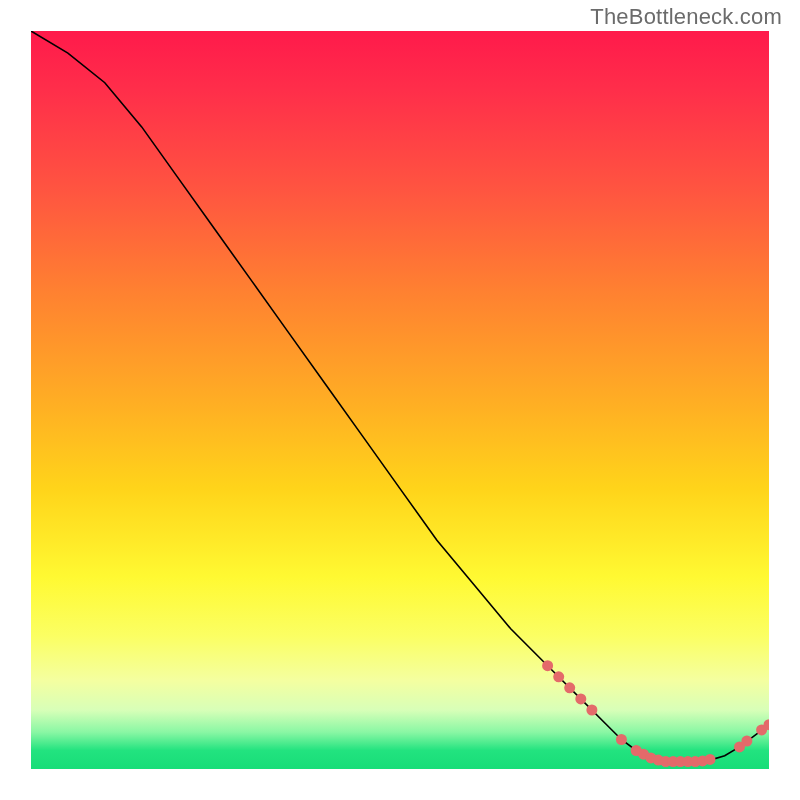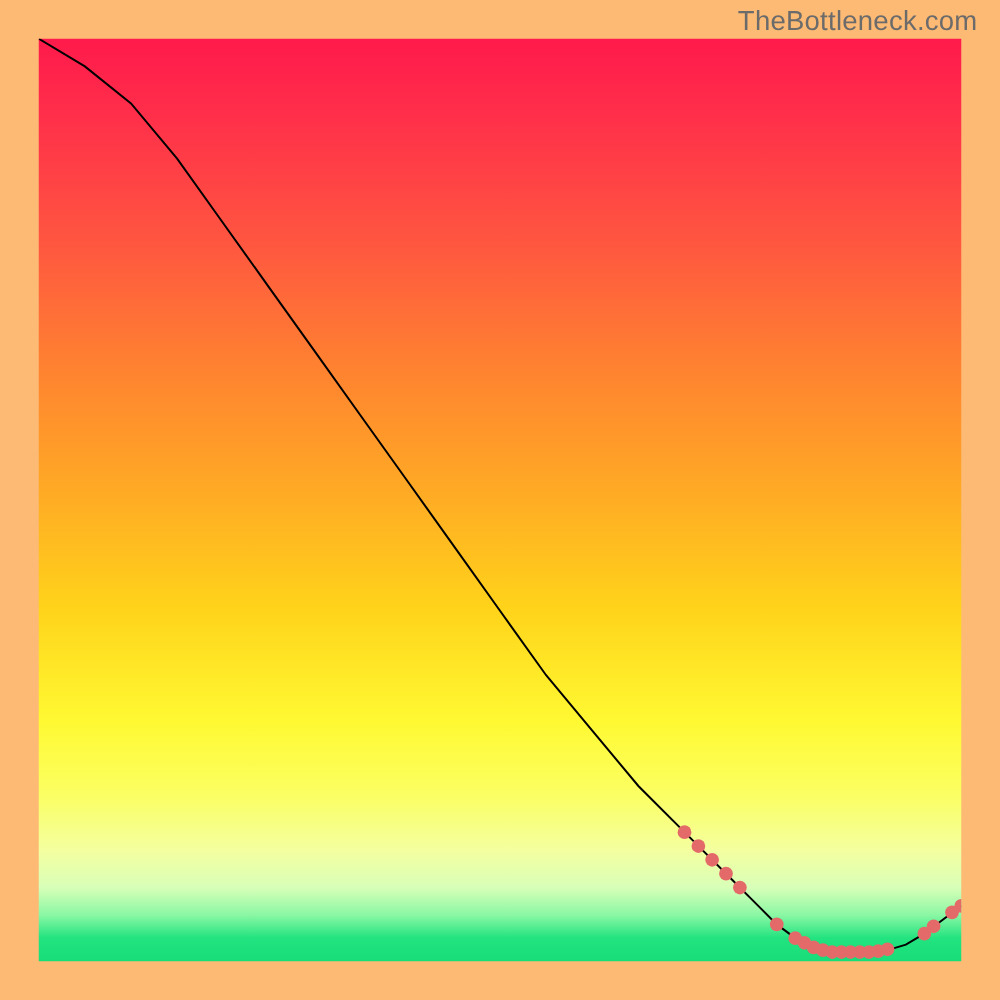--- a/index.html
+++ b/index.html
@@ -1,17 +1,17 @@
 <!DOCTYPE html>
 <html><head>
 <meta charset="utf-8">
 <style>
   * { margin: 0; padding: 0; box-sizing: border-box; }
   html, body { width: 800px; height: 800px; background: #000; overflow: hidden; }
-  .wrap { position: relative; width: 800px; height: 800px; background: #fdba74; }
+  .wrap { position: relative; width: 800px; height: 800px; background: #ffffff; }
   .watermark {
     position: absolute;
     top: 4px;
     right: 18px;
     font-family: Arial, Helvetica, sans-serif;
     font-size: 22px;
     color: #6b6b6b;
     letter-spacing: 0.2px;
     font-weight: 500;
   }

